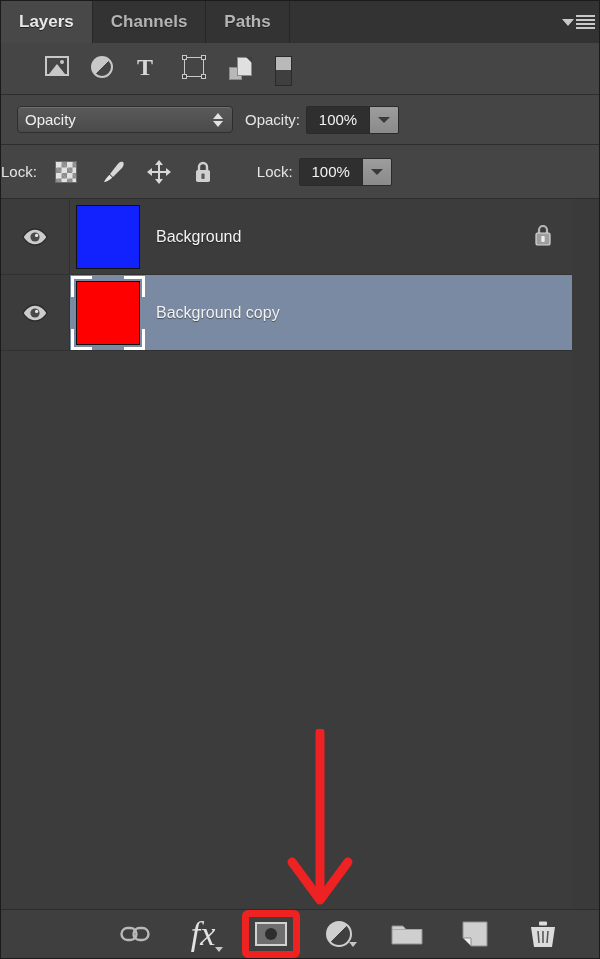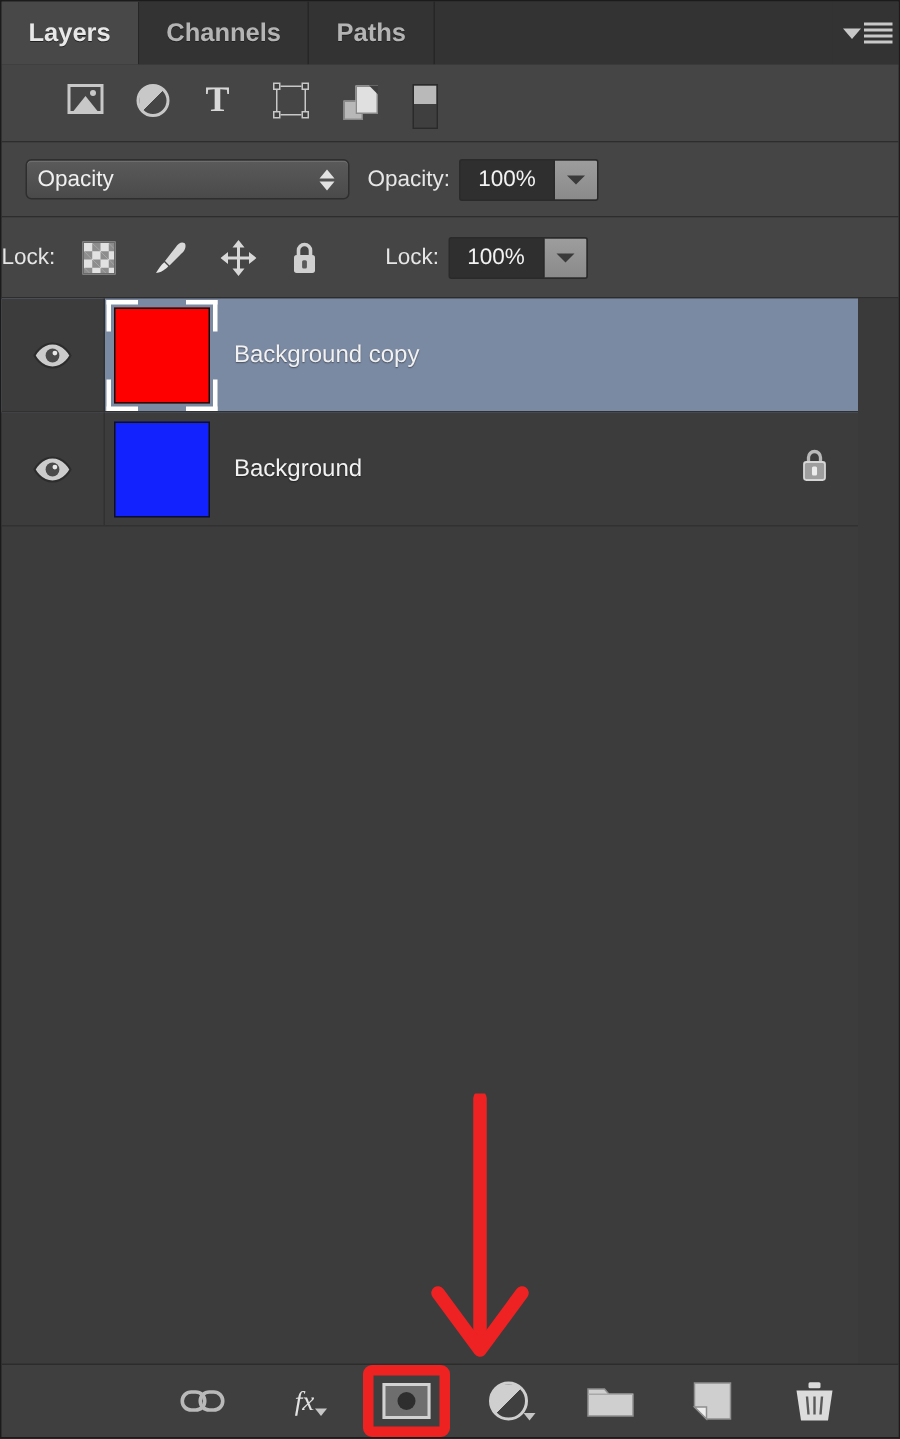--- a/index.html
+++ b/index.html
@@ -398,21 +398,21 @@
     left: -9px; top: -7px;
     width: 58px; height: 48px;
     border: 7px solid #ef2222;
     border-radius: 6px;
     box-sizing: border-box;
   }
   .ic-link { width: 30px; height: 18px; }
   .ic-fx {
     font-family: "Liberation Serif", serif;
     font-style: italic;
-    font-size: 18px;
+    font-size: 34px;
     color: #e2e2e2;
     line-height: 1;
     position: relative;
   }
   .tiny-tri {
     position: absolute;
     right: -8px; bottom: -1px;
     width:0;height:0;border-left:4px solid transparent;border-right:4px solid transparent;border-top:5px solid #c6c6c6;
   }
   .ic-mask {
@@ -545,20 +545,45 @@
     <div class="numfield">
       <span class="val">100%</span>
       <span class="arrow">
           <i></i>
         </span>
     </div>
   </div>
 
   <div class="layerlist">
 
+    <div class="layer-row">
+      <div class="eye-cell">
+        <span class="eye">
+          <svg viewBox="0 0 26 18" width="26" height="18">
+            <path d="M13 1 C5 1 1 9 1 9 C1 9 5 17 13 17 C21 17 25 9 25 9 C25 9 21 1 13 1 Z" fill="#ccc" stroke="#2c2c2c" stroke-width="1.4"></path>
+            <circle cx="13" cy="9" r="4.6" fill="#4a4a4a"></circle>
+            <circle cx="14.6" cy="7.4" r="1.6" fill="#e8e8e8"></circle>
+          </svg>
+        </span>
+      </div>
+      <div class="thumb-wrap">
+        <div class="thumb" style="background:#1122ff"></div>
+      </div>
+      <div class="layer-name">Background</div>
+      <div class="row-lock">
+        <span>
+          <svg viewBox="0 0 22 26" width="22" height="26">
+            <path d="M7 11 L7 8 A4 4 0 0 1 15 8 L15 11" stroke="#b8b8b8" stroke-width="2.2" fill="none"></path>
+            <rect x="4" y="11" width="14" height="12" rx="1.6" fill="#9e9e9e" stroke="#d6d6d6" stroke-width="1.2"></rect>
+            <rect x="9.3" y="14" width="3.4" height="6" rx="1" fill="#ececec"></rect>
+          </svg>
+        </span>
+      </div>
+    </div>
+
     <div class="layer-row selected">
       <div class="eye-cell">
         <span class="eye">
           <svg viewBox="0 0 26 18" width="26" height="18">
             <path d="M13 1 C5 1 1 9 1 9 C1 9 5 17 13 17 C21 17 25 9 25 9 C25 9 21 1 13 1 Z" fill="#ccc" stroke="#2c2c2c" stroke-width="1.4"></path>
             <circle cx="13" cy="9" r="4.6" fill="#4a4a4a"></circle>
             <circle cx="14.6" cy="7.4" r="1.6" fill="#e8e8e8"></circle>
           </svg>
         </span>
       </div>
@@ -567,45 +592,20 @@
         <div class="sel-frame">
           <span class="c1"></span>
             <span class="c2"></span>
             <span class="c3"></span>
             <span class="c4"></span>
         </div>
       </div>
       <div class="layer-name">Background copy</div>
       <div class="row-lock"></div>
     </div>
-
-    <div class="layer-row">
-      <div class="eye-cell">
-        <span class="eye">
-          <svg viewBox="0 0 26 18" width="26" height="18">
-            <path d="M13 1 C5 1 1 9 1 9 C1 9 5 17 13 17 C21 17 25 9 25 9 C25 9 21 1 13 1 Z" fill="#ccc" stroke="#2c2c2c" stroke-width="1.4"></path>
-            <circle cx="13" cy="9" r="4.6" fill="#4a4a4a"></circle>
-            <circle cx="14.6" cy="7.4" r="1.6" fill="#e8e8e8"></circle>
-          </svg>
-        </span>
-      </div>
-      <div class="thumb-wrap">
-        <div class="thumb" style="background:#1122ff"></div>
-      </div>
-      <div class="layer-name">Background</div>
-      <div class="row-lock">
-        <span>
-          <svg viewBox="0 0 22 26" width="22" height="26">
-            <path d="M7 11 L7 8 A4 4 0 0 1 15 8 L15 11" stroke="#b8b8b8" stroke-width="2.2" fill="none"></path>
-            <rect x="4" y="11" width="14" height="12" rx="1.6" fill="#9e9e9e" stroke="#d6d6d6" stroke-width="1.2"></rect>
-            <rect x="9.3" y="14" width="3.4" height="6" rx="1" fill="#ececec"></rect>
-          </svg>
-        </span>
-      </div>
-    </div>
   </div>
   <div class="gutter"></div>
 
   <div class="arrow-anno">
     <svg viewBox="0 0 74 180" width="74" height="180">
       <line x1="37" y1="3" x2="37" y2="170" stroke="#ee2222" stroke-width="9" stroke-linecap="round"></line>
       <polyline points="9,133 37,171 65,133" fill="none" stroke="#ee2222" stroke-width="9" stroke-linecap="round" stroke-linejoin="round"></polyline>
     </svg>
   </div>
 

